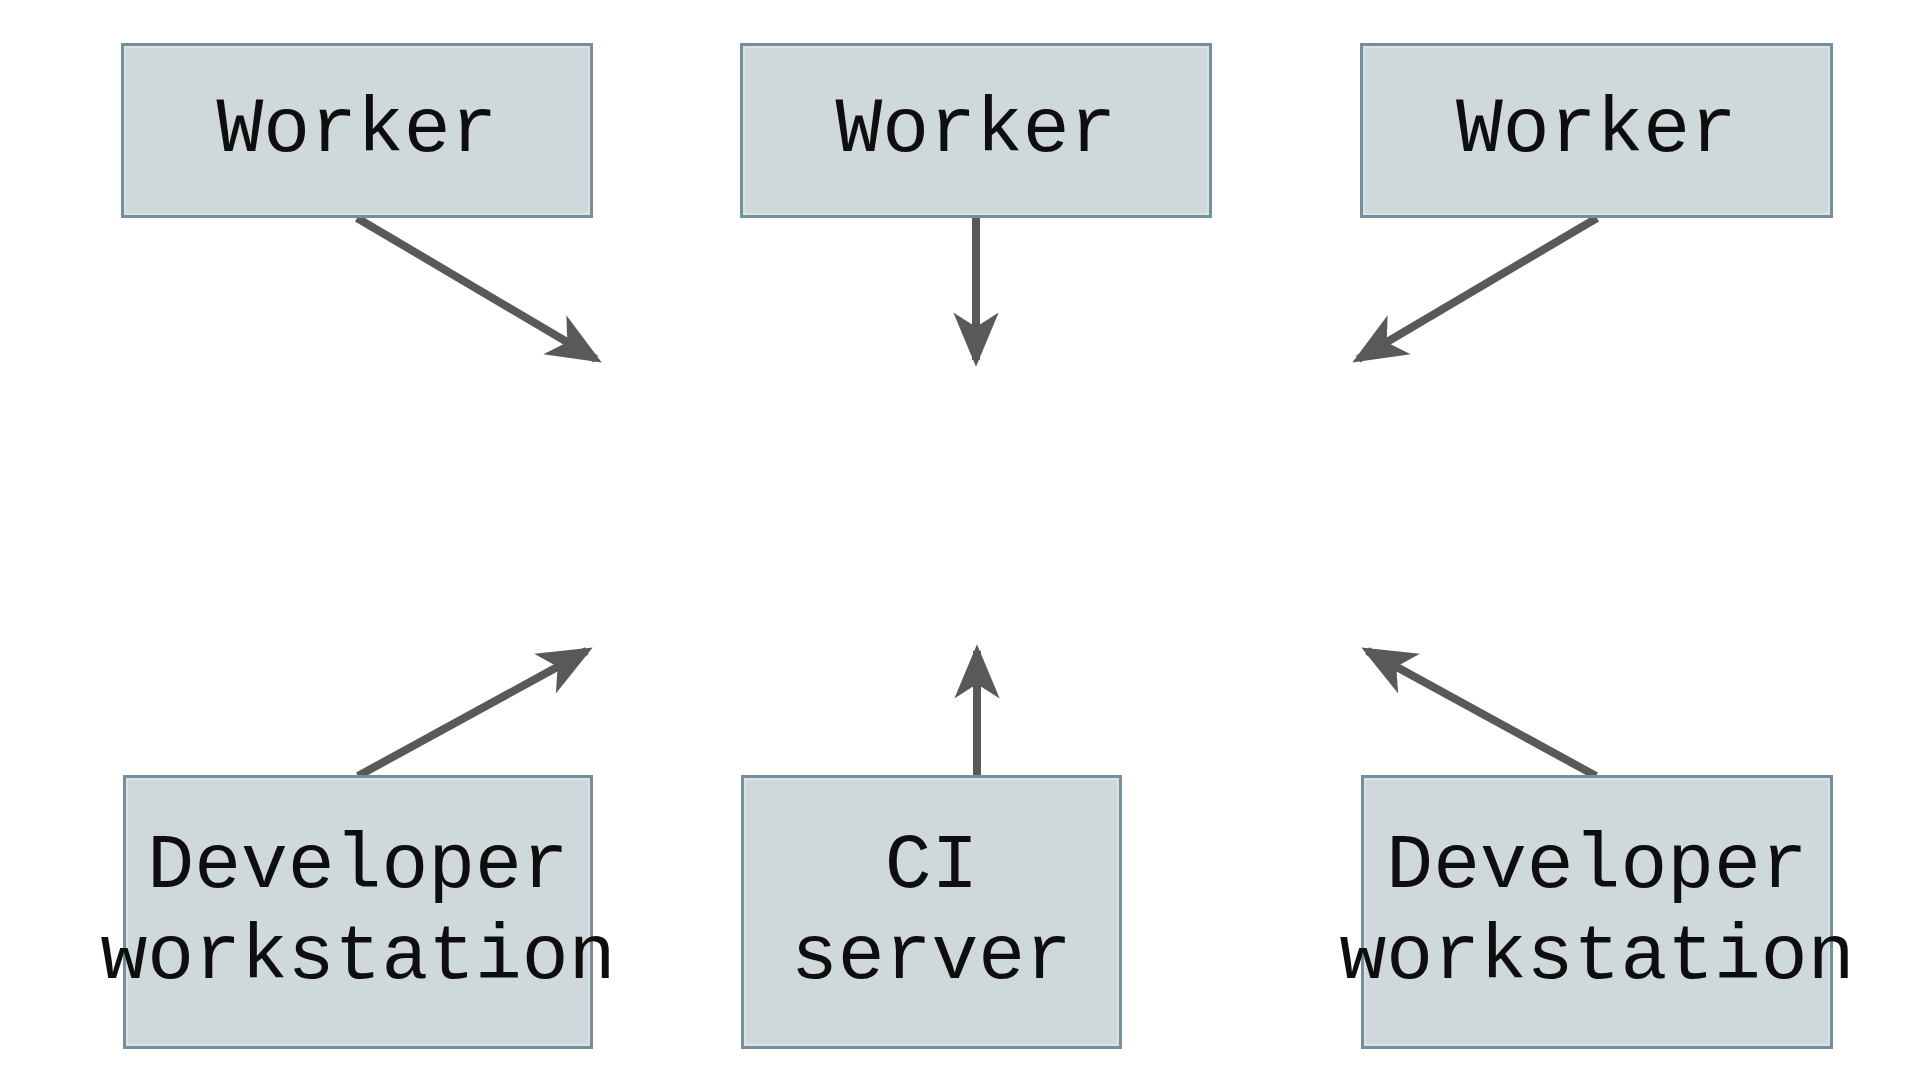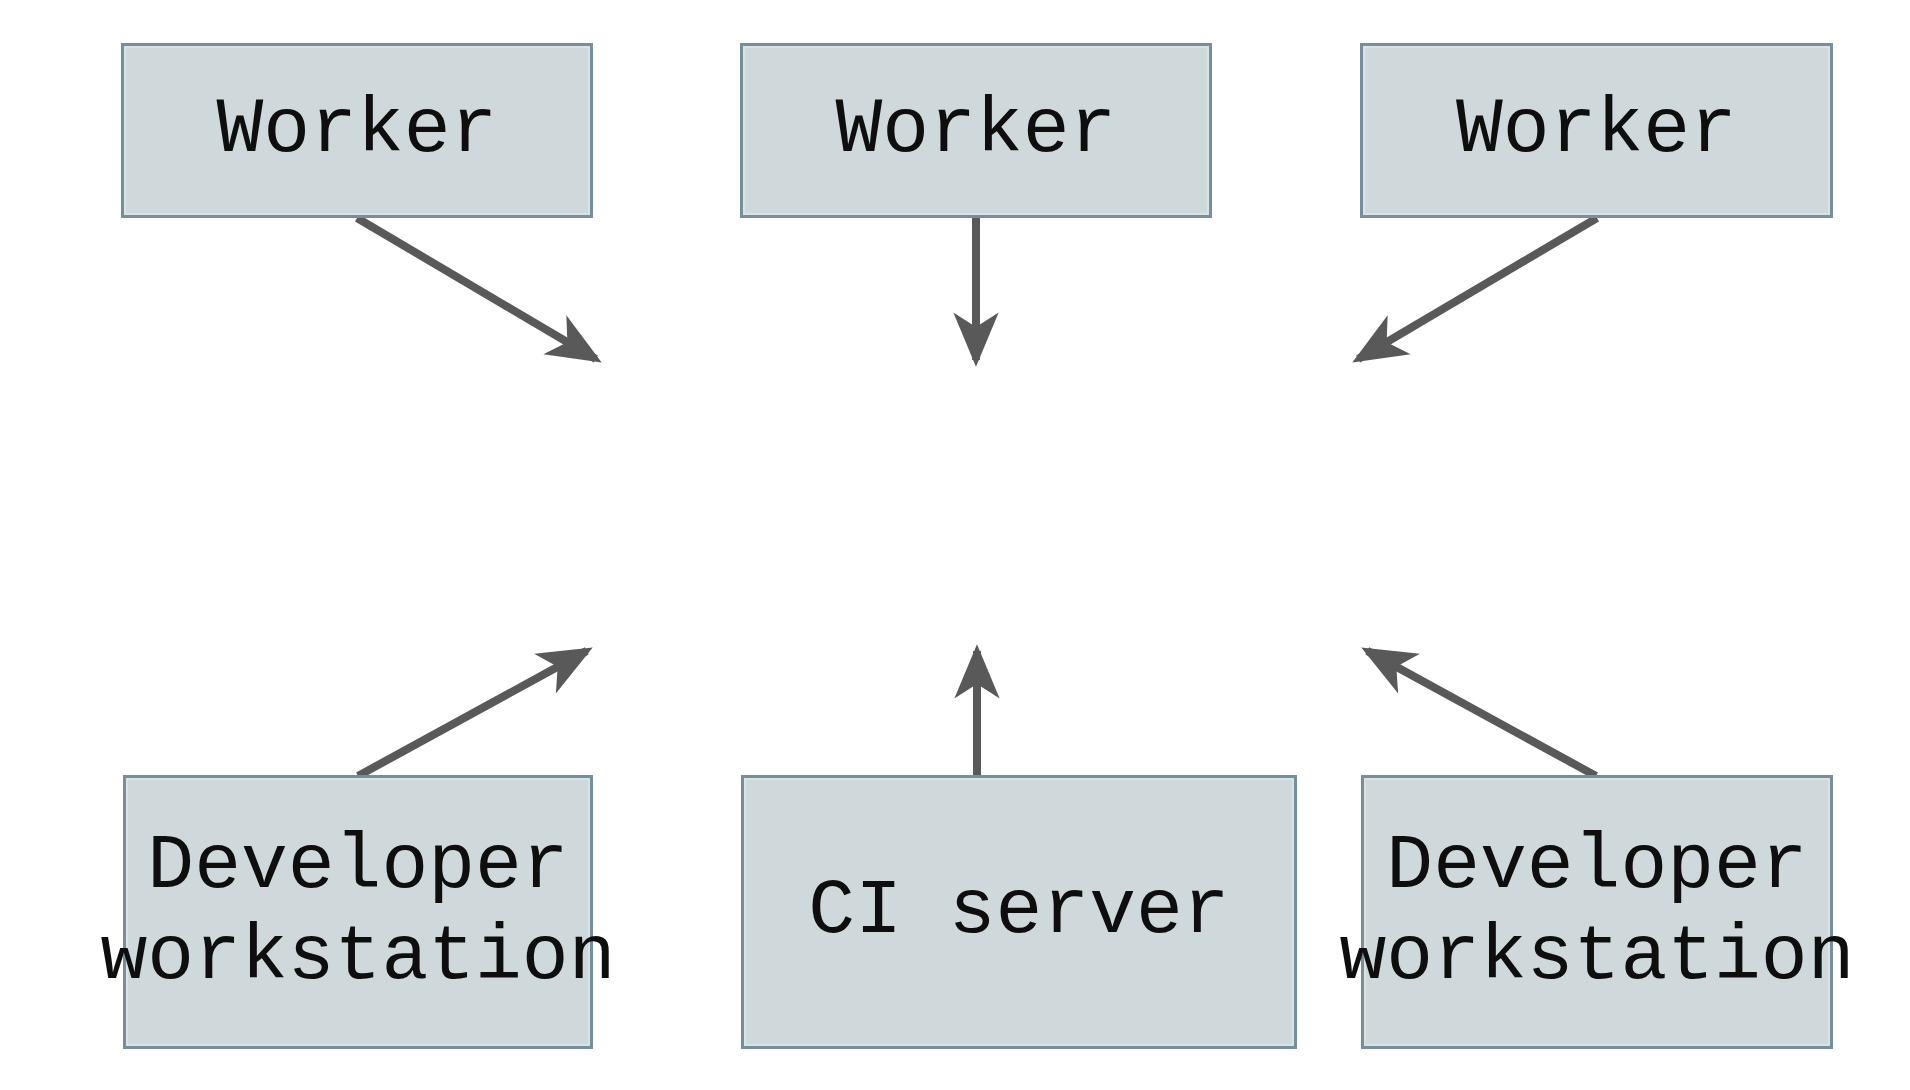--- a/index.html
+++ b/index.html
@@ -64,19 +64,19 @@
     </div>
     <div class="node" style="left: 740px; top: 43px; width: 472px; height: 175px; background: rgb(207, 216, 218); border-color: rgb(117, 144, 155);">
       <span class="node-label" style="color: rgb(14, 14, 14);">Worker</span>
     </div>
     <div class="node" style="left: 1360px; top: 43px; width: 473px; height: 175px; background: rgb(207, 216, 218); border-color: rgb(117, 144, 155);">
       <span class="node-label" style="color: rgb(14, 14, 14);">Worker</span>
     </div>
     <div class="node" style="left: 123px; top: 775px; width: 470px; height: 274px; background: rgb(207, 216, 218); border-color: rgb(117, 144, 155);">
       <span class="node-label" style="color: rgb(14, 14, 14);">Developer workstation</span>
     </div>
-    <div class="node" style="left: 741px; top: 775px; width: 556px; height: 274px; background: rgb(207, 216, 218); border-color: rgb(117, 144, 155);">
+    <div class="node" style="left: 741px; top: 775px; width: 381px; height: 274px; background: rgb(207, 216, 218); border-color: rgb(117, 144, 155);">
       <span class="node-label" style="color: rgb(14, 14, 14);">CI server</span>
     </div>
     <div class="node" style="left: 1361px; top: 775px; width: 472px; height: 274px; background: rgb(207, 216, 218); border-color: rgb(117, 144, 155);">
       <span class="node-label" style="color: rgb(14, 14, 14);">Developer workstation</span>
     </div>
   </div>
 
 </body></html>

